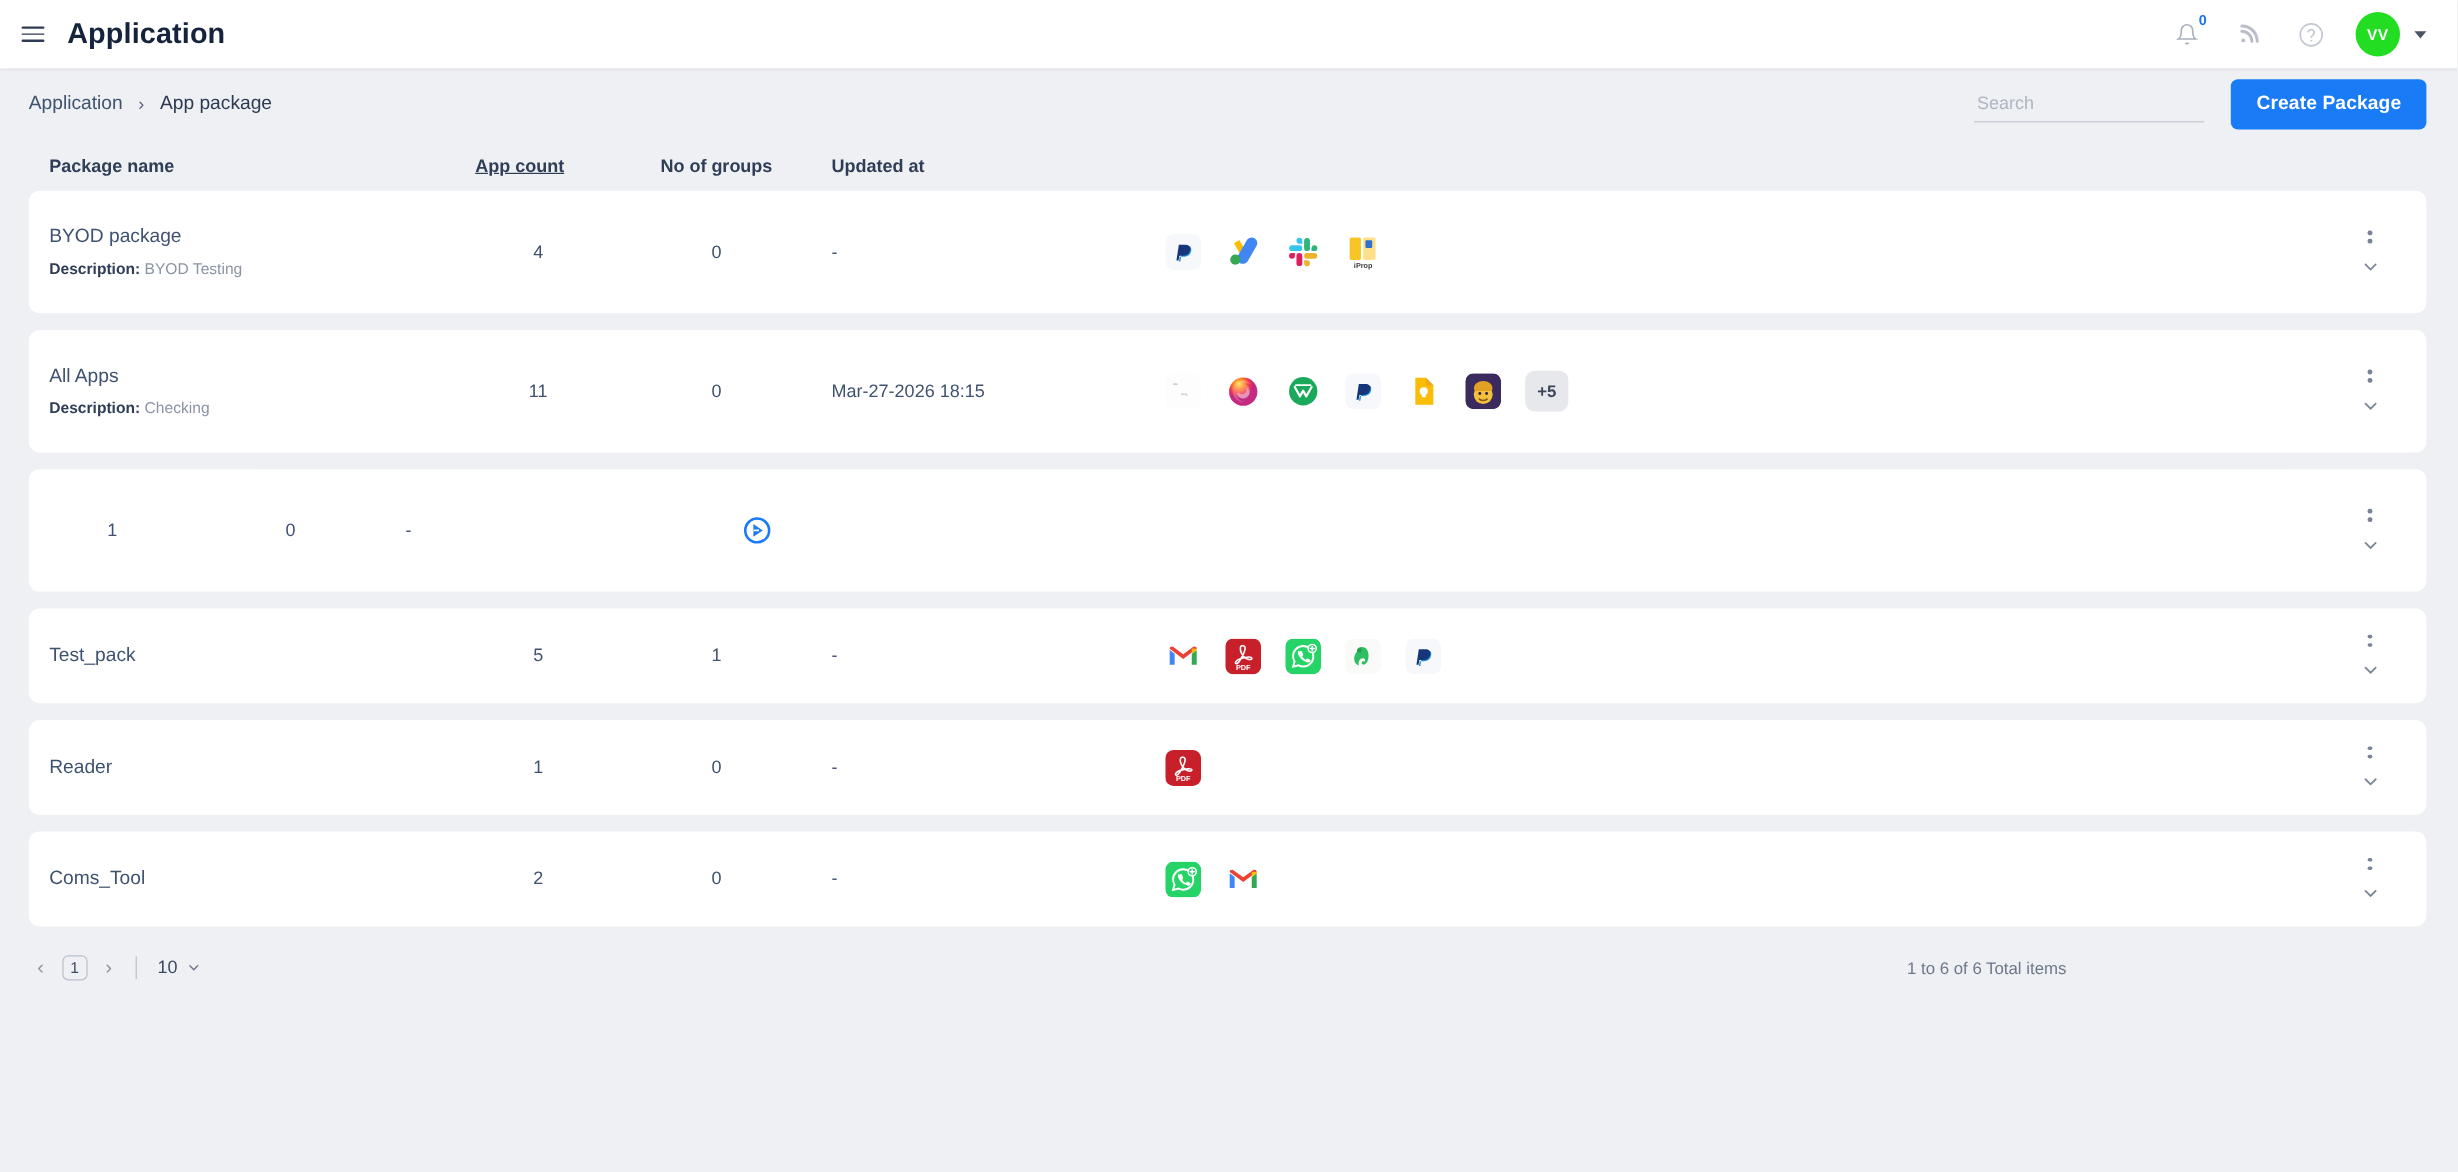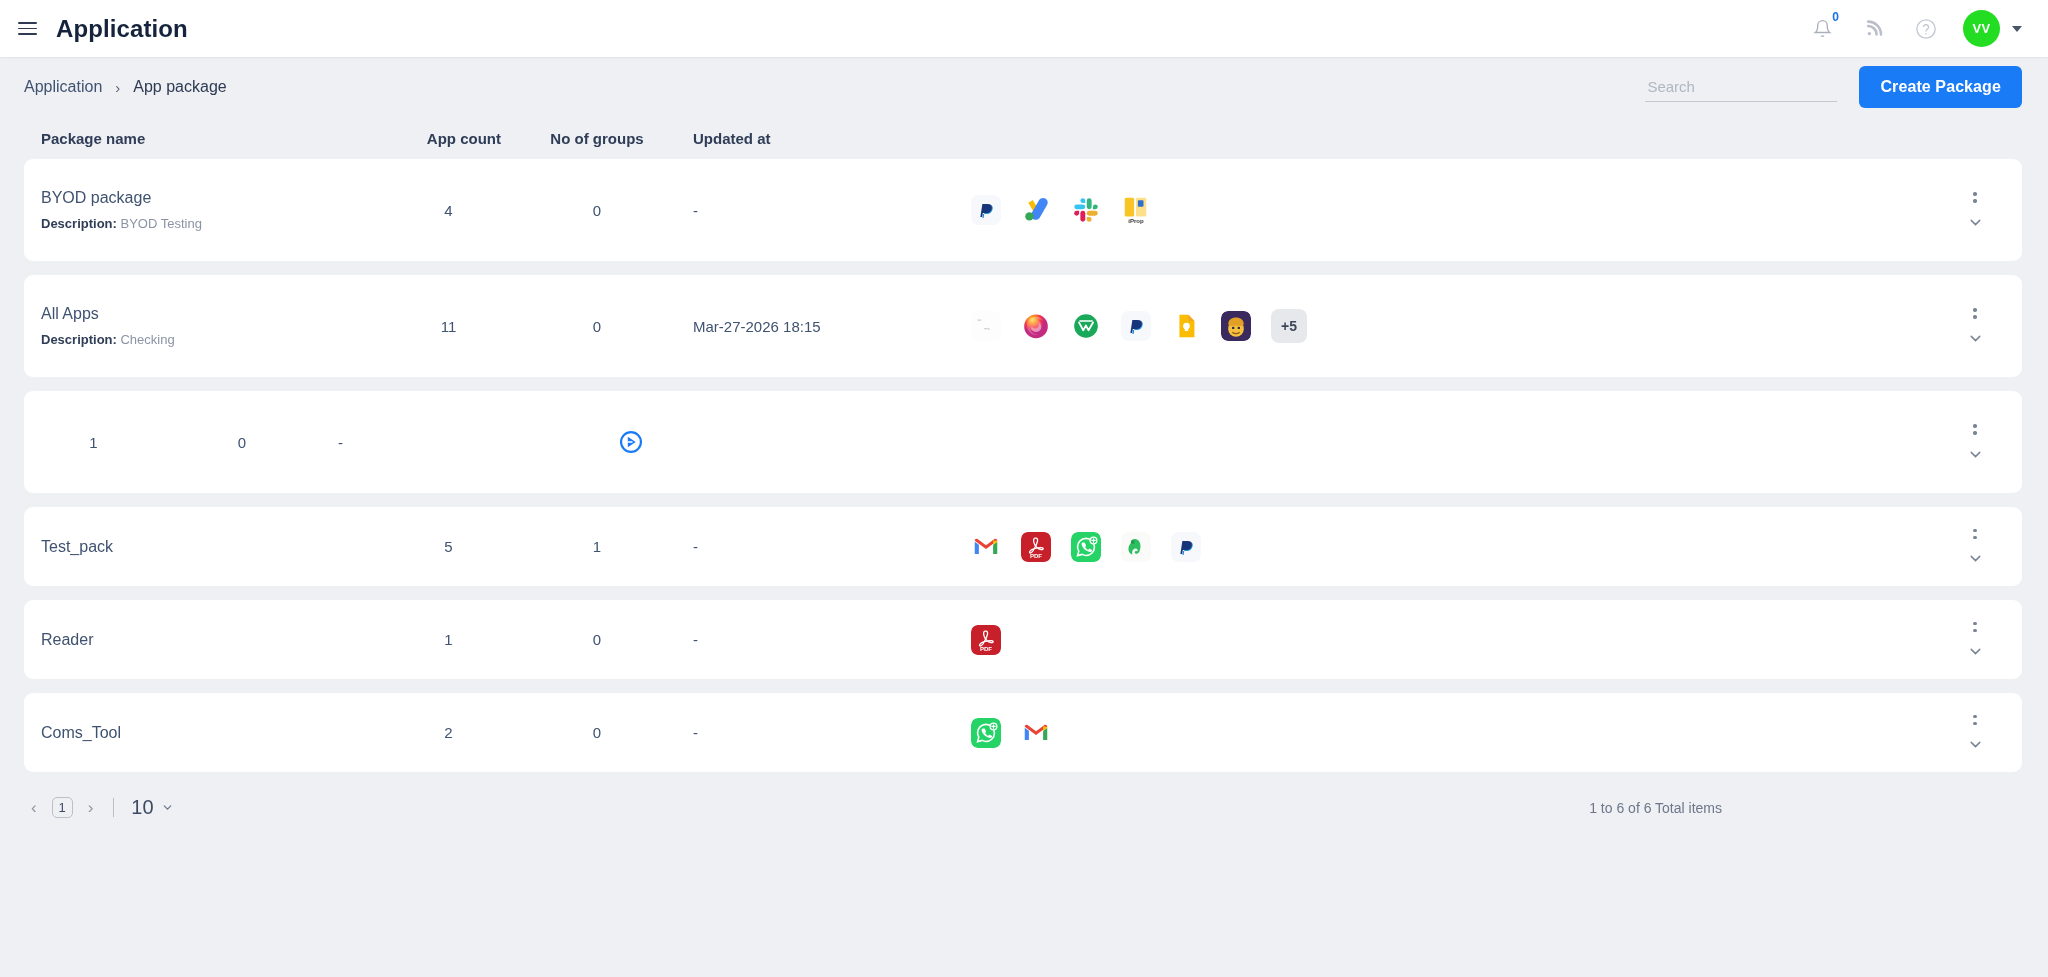--- a/index.html
+++ b/index.html
@@ -56,21 +56,21 @@
     background:#1a7bf7; color:#fff; border:none; border-radius:6px;
     font-size:16px; font-weight:700; font-family:inherit;
     padding: 12px 21px; cursor:pointer; letter-spacing:.1px;
   }
 
   
   .table-wrap { padding: 0 26px 0 24px; }
   .thead { display:flex; align-items:center; height:42px; padding: 0 17px; }
   .th { font-size: 15px; color:#2f3d57; font-weight:600; }
   .col-name   { width: 355px; }
-  .col-count  { width: 105px; text-align:right; }
+  .col-count  { width: 105px; text-align:left;text-decoration:underline; }
   .col-groups { width: 192px; text-align:center; }
   .col-upd    { width: 260px; }
   .col-apps   { flex: 1; }
   .col-act    { width: 60px; }
 
   .row {
     background:#fff; border-radius: 9px; margin-bottom: 14px;
     display:flex; align-items:center; padding: 0 17px;
     position:relative; min-height: 79px;
   }
@@ -99,21 +99,21 @@
     align-items:center; justify-content:center; padding: 0 6px;}
 
   
   .pagerow { display:flex; align-items:center; padding: 10px 26px 0 28px; }
   .pager { display:flex; align-items:center; gap: 12px; }
   .pg-arrow { color:#8e96a4; cursor:pointer; font-size:17px; line-height:1; padding: 2px 3px;}
   .pg-num { border:1px solid #b9c0cb; border-radius:5px; min-width:21px; height:21px;
     display:flex;align-items:center;justify-content:center;font-size:13px;color:#3d4a63;
     cursor:pointer; padding: 0 5px;}
   .pg-div { width:1px; height:19px; background:#b9c0cb; margin: 0 5px;}
-  .pg-size { display:flex; align-items:center; gap:7px; font-size:20px; color:#3d4a63; cursor:pointer;}
+  .pg-size { display:flex; align-items:center; gap:7px; font-size:15px; color:#3d4a63; cursor:pointer;}
   .total { margin-left:auto; font-size:14px; color:#6d7789; padding-right: 300px;}
 </style>
 </head>
 <body>
 
 <div class="topbar">
   <div class="hamburger">
     <span></span>
       <span></span>
       <span></span>

